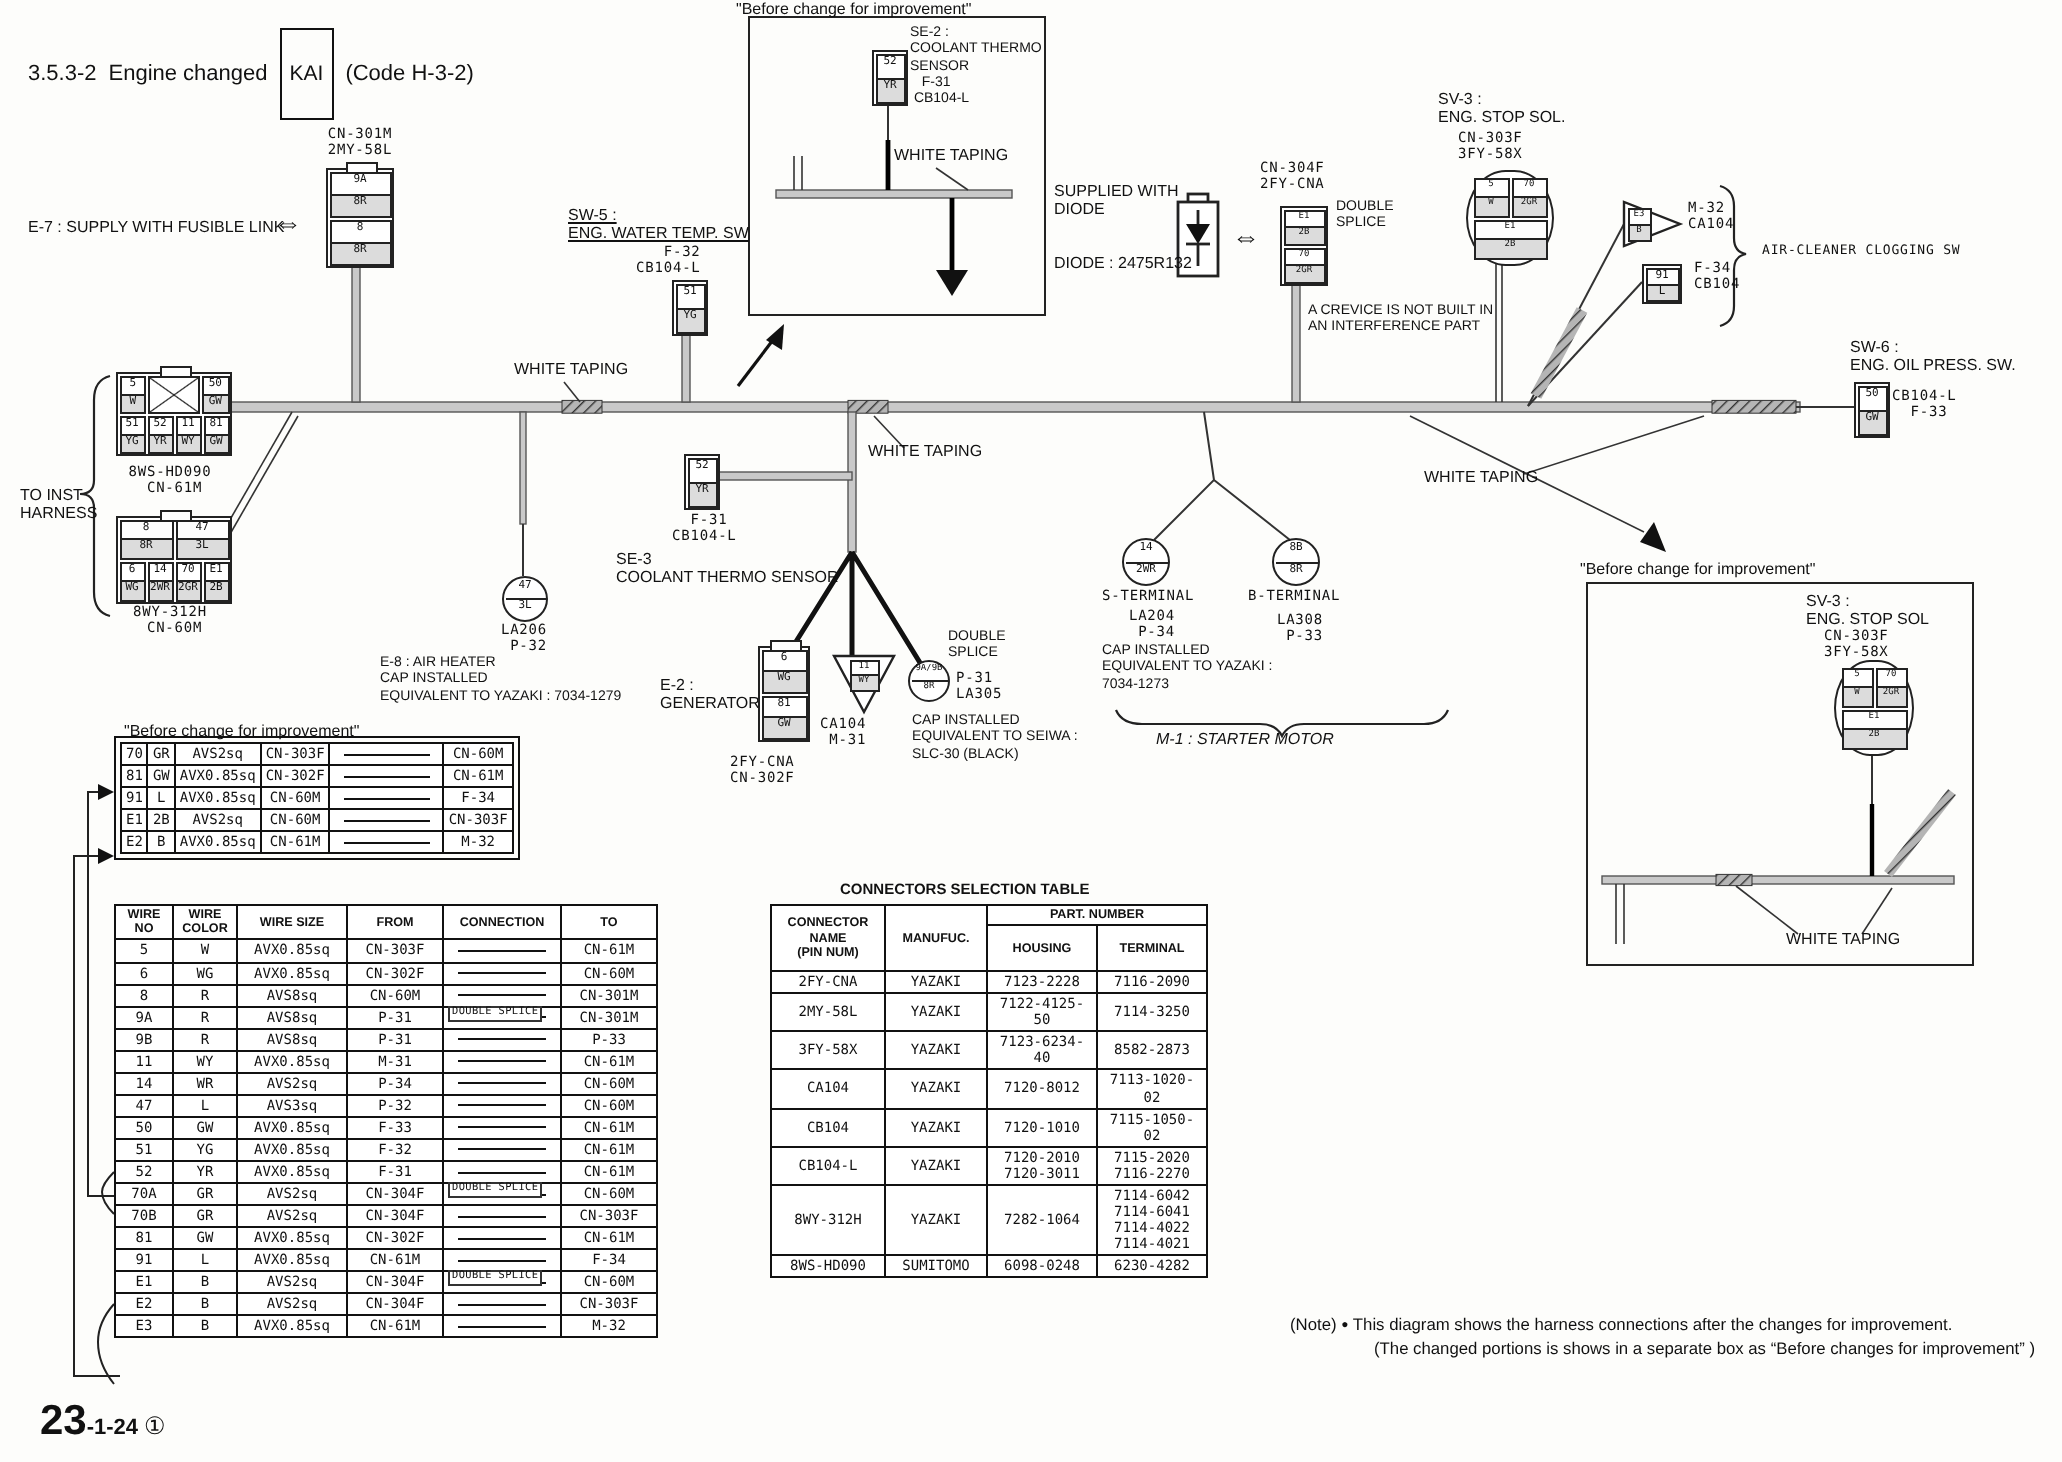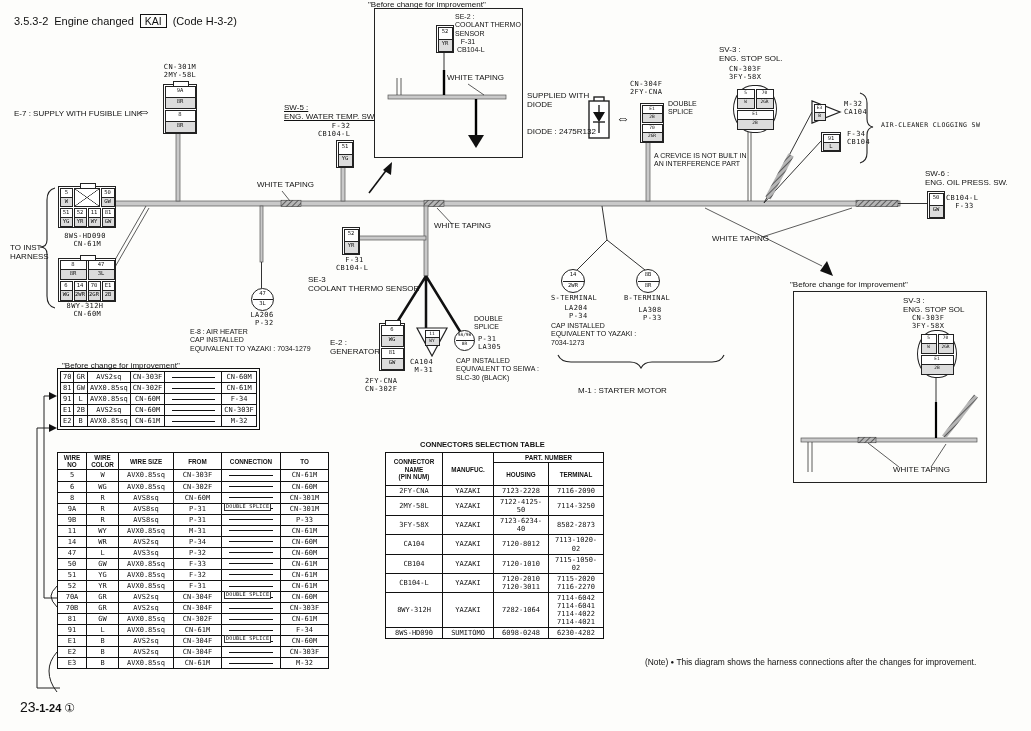--- a/index.html
+++ b/index.html
@@ -38,26 +38,26 @@
   table{border-collapse:collapse;background:#fff;}
   .dtable{position:absolute;z-index:2;}
   .dtable table{border:1.6px solid #111;}
   .dtable td,.dtable th{border:.9px solid #111;font-family:"DejaVu Sans Mono",monospace;font-size:7px;line-height:1.15;text-align:center;padding:1px 2px;white-space:pre-line;}
   .dtable th{font-family:"Liberation Sans",sans-serif;font-size:6.3px;font-weight:bold;}
   .dbl{outline:1.5px solid #111;outline-offset:2px;}
   .conn-cell{position:relative;min-width:52px;}
   .hline{display:inline-block;width:82%;border-top:1px solid #111;vertical-align:middle;}
   .ds-label{position:absolute;left:2px;top:-1px;font-size:5.2px;letter-spacing:.2px;border:.6px solid #333;background:#fff;padding:0 1px;font-family:"DejaVu Sans Mono",monospace;}
   .title-row{position:absolute;left:14px;top:14px;z-index:2;display:flex;align-items:center;gap:6px;font-size:11px;justify-content:space-between;}
-  .kai-box{border:1.2px solid #111;padding:0 4px;font-size:10.5px;}
+  .kai-box{border:1.2px solid #111;padding:16px 4px;font-size:10.5px;}
   .arrow-glyph{position:absolute;z-index:2;font-size:14px;line-height:1;}
   .note{position:absolute;left:645px;top:657px;z-index:2;font-size:8.4px;line-height:1.4;}
   .note .l2{margin-left:42px;}
   .footer{position:absolute;left:20px;top:699px;z-index:2;display:flex;align-items:baseline;}
-  .footer .big{font-size:14px;font-weight:normal;}
+  .footer .big{font-size:21px;font-weight:bold;}
   .footer .mid{font-size:11px;font-weight:bold;}
   .footer .circ{font-size:12px;margin-left:3px;}
 </style>
 </head>
 <body>
 
 <div id="page">
 
   <svg width="1031" height="731">
     <defs>
@@ -256,21 +256,21 @@
 
   <div class="lbl mono sm" style="left:551px;top:294px;">S-TERMINAL</div>
   <div class="lbl mono ctr sm" style="left:556px;top:304px;width:40px;">LA204
  P-34</div>
   <div class="lbl mono sm" style="left:624px;top:294px;">B-TERMINAL</div>
   <div class="lbl mono ctr sm" style="left:630px;top:306px;width:40px;">LA308
  P-33</div>
   <div class="lbl sm" style="left:551px;top:322px;">CAP INSTALLED
 EQUIVALENT TO YAZAKI :
 7034-1273</div>
-  <div class="lbl" style="left:578px;top:386px;">M-1 : STARTER MOTOR</div>
+  <div class="lbl" style="left:578px;top:365px;font-style:italic;">M-1 : STARTER MOTOR</div>
 
   <div class="lbl" style="left:790px;top:280px;">"Before change for improvement"</div>
   <div class="lbl" style="left:903px;top:296px;">SV-3 :
 ENG. STOP SOL</div>
   <div class="lbl mono sm" style="left:912px;top:314px;">CN-303F
 3FY-58X</div>
   <div class="lbl" style="left:893px;top:465px;">WHITE TAPING</div>
 
   <div class="lbl" style="left:62px;top:361px;">"Before change for improvement"</div>
 
@@ -751,20 +751,21 @@
         </tbody>
     </table>
   </div>
 
   <div class="note">
     <div>
       <span>(Note)</span>
       <span style="font-size:6px;vertical-align:1px;">●</span>
       <span>This diagram shows the harness connections after the changes for improvement.</span>
     </div>
+    <div class="l2">(The changed portions is shows in a separate box as “Before changes for improvement” )</div>
   </div>
 
   <div class="footer">
     <span class="big">23</span>
     <span class="mid">-1-24</span>
     <span class="circ">①</span>
   </div>
 
 </div>
 

